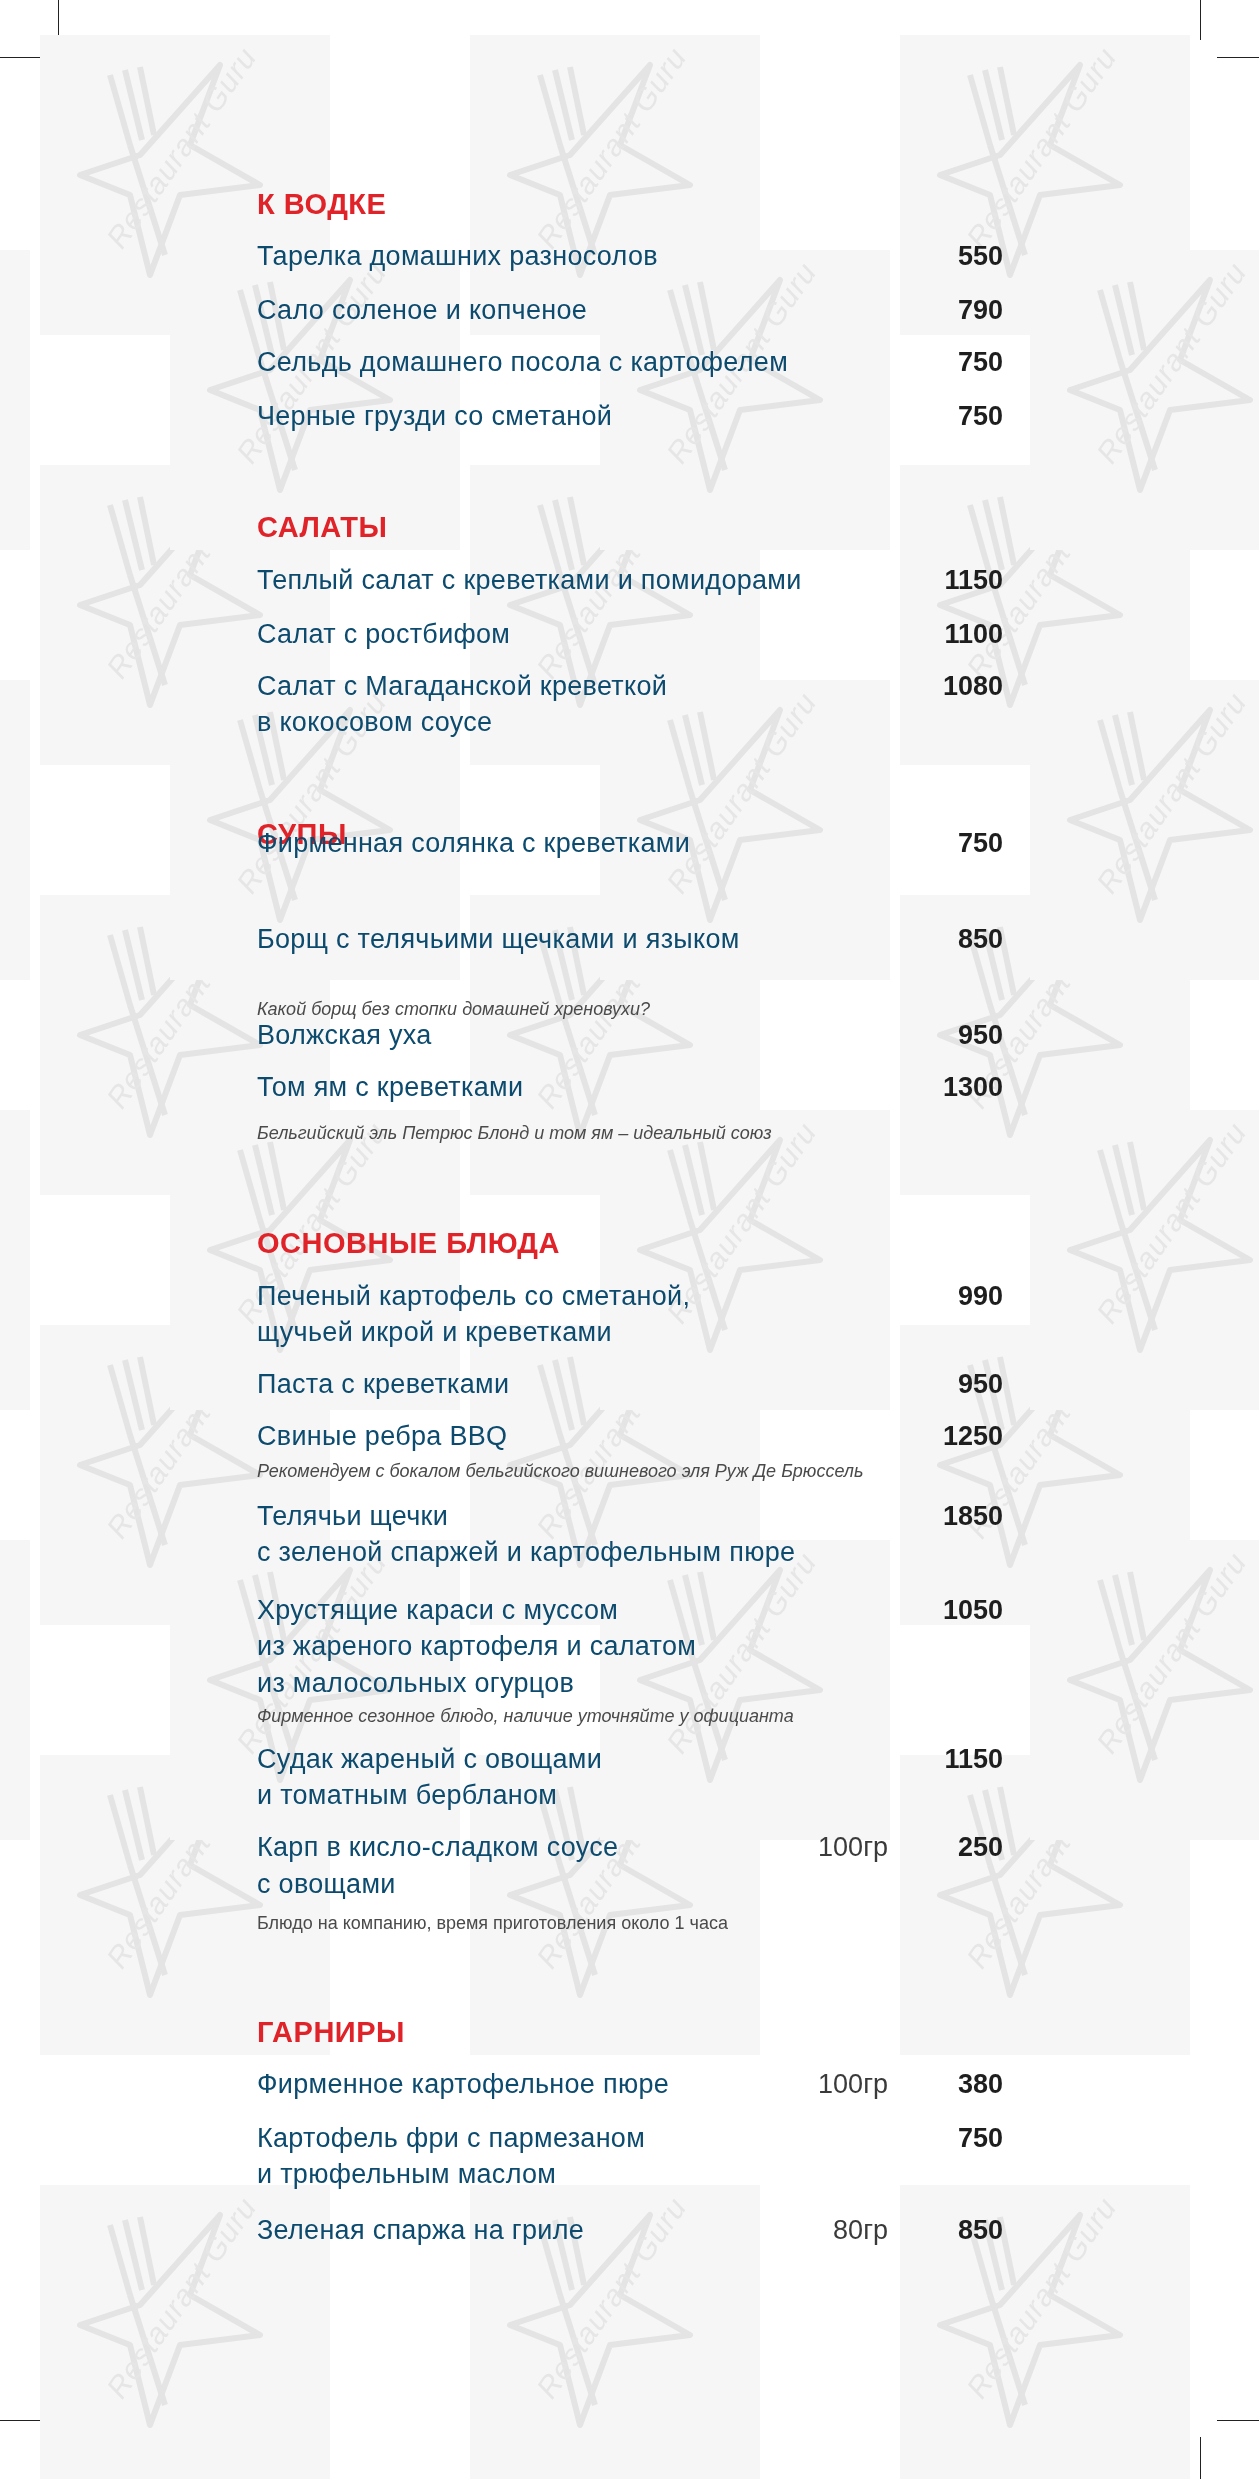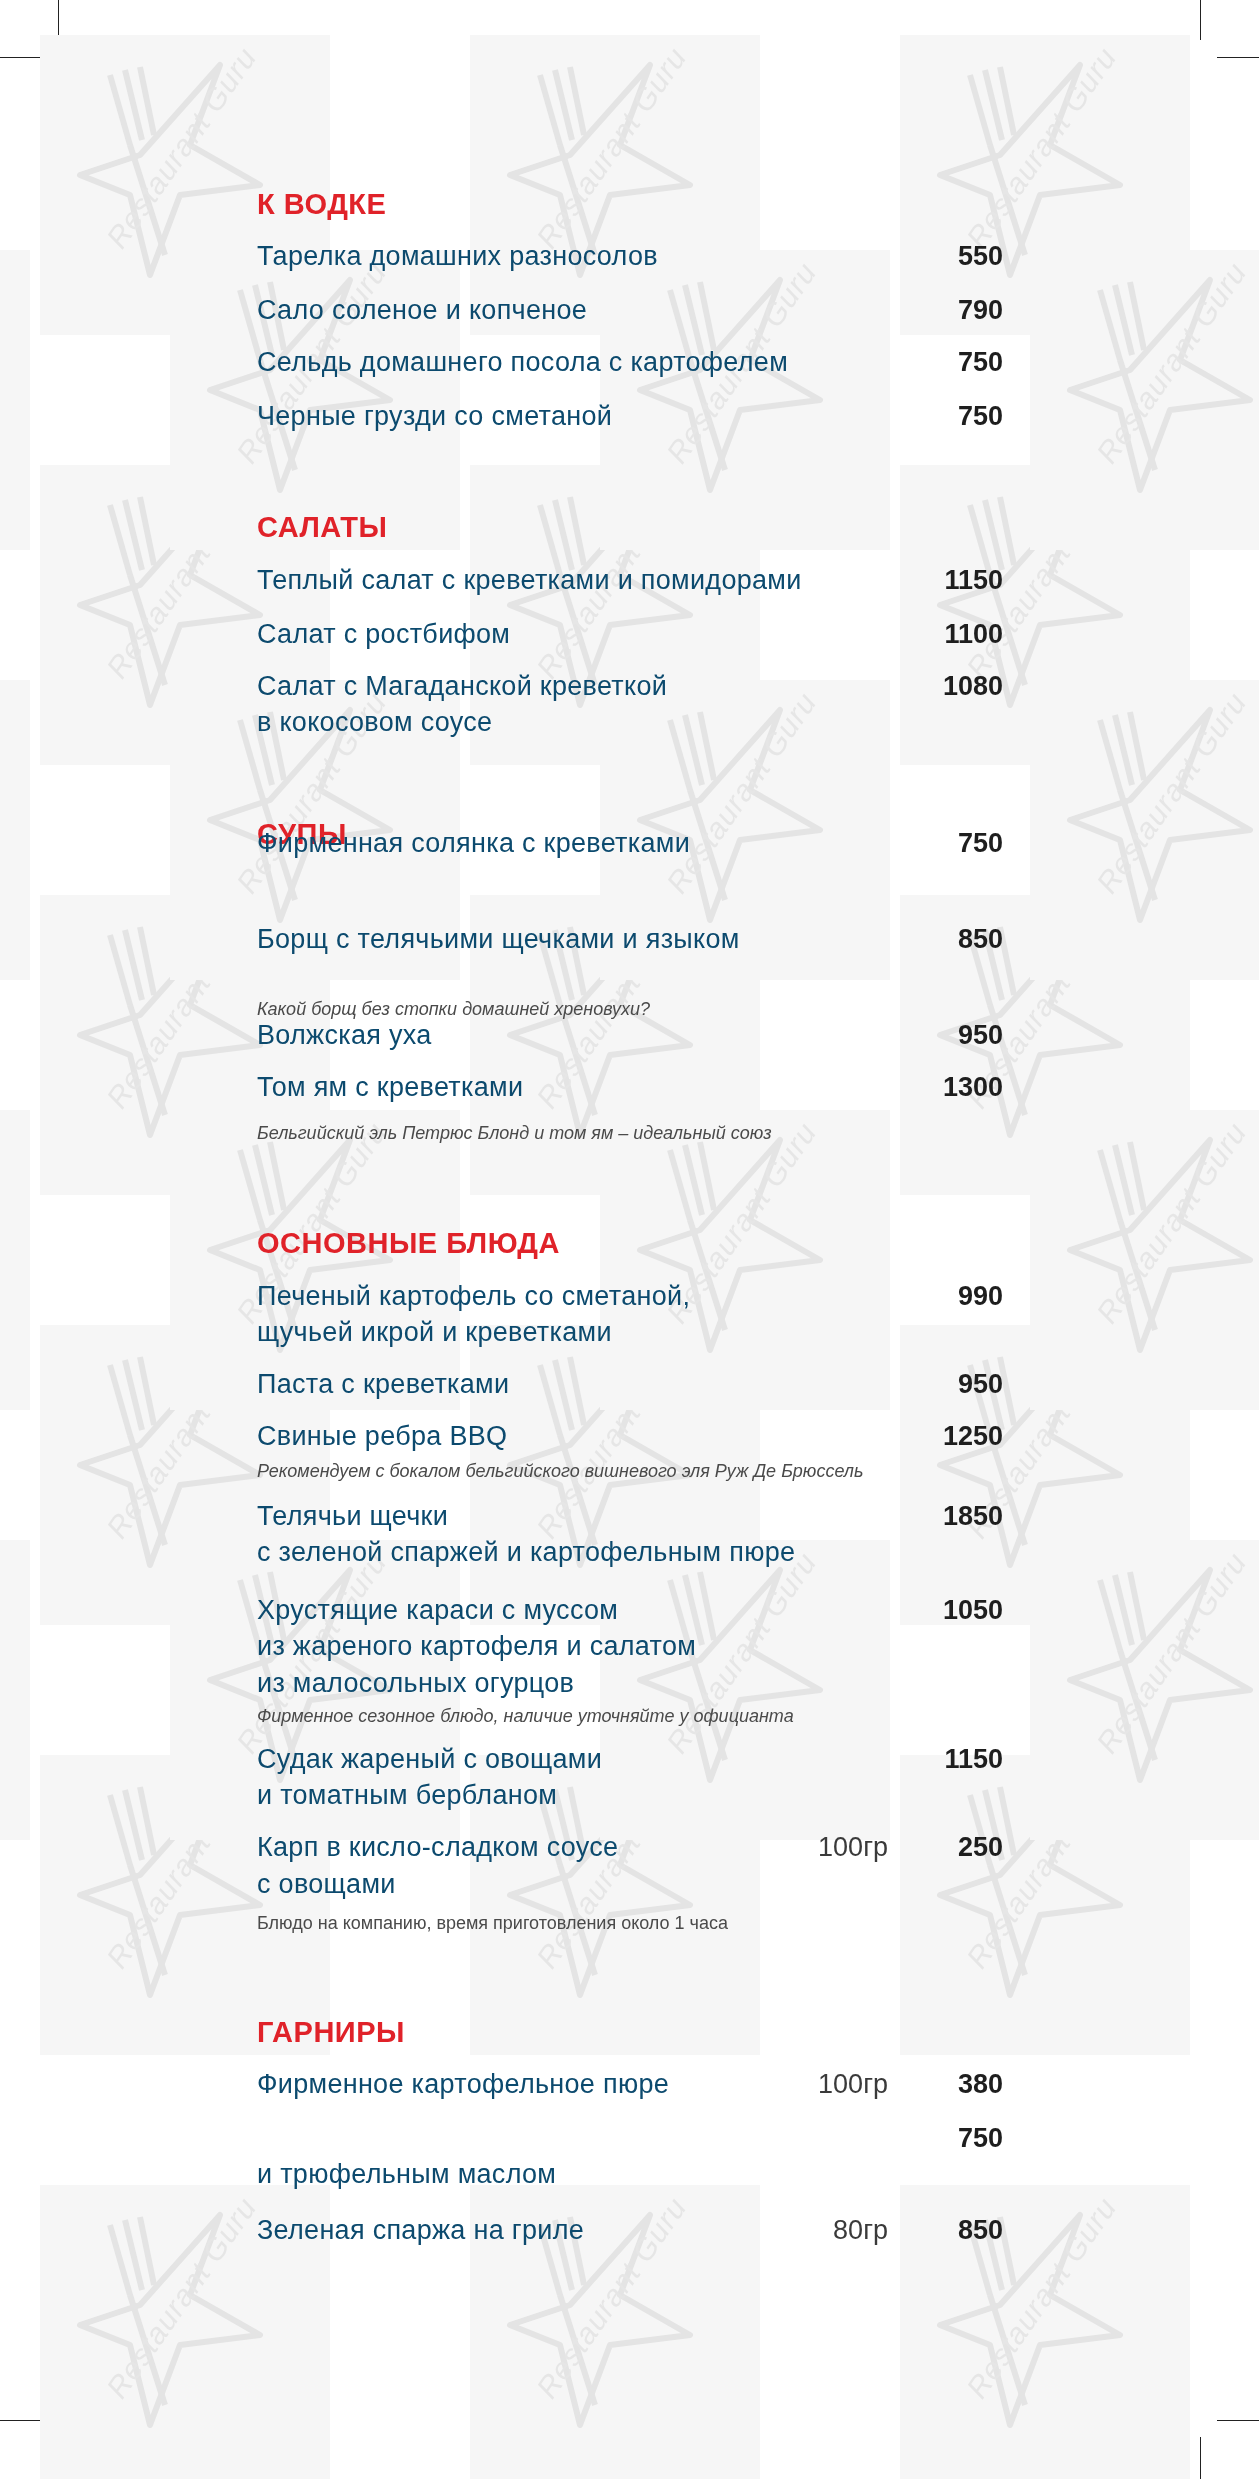--- a/index.html
+++ b/index.html
@@ -293,20 +293,21 @@
 </div>
 <div class="note" style="top:1912px;">Блюдо на компанию, время приготовления около 1 часа</div>
 
 <div class="heading" style="top:2016px;">ГАРНИРЫ</div>
 <div class="row" style="top:2067px;">
   <span class="name">Фирменное картофельное пюре</span>
   <span class="weight">100гр</span>
   <span class="price">380</span>
 </div>
 <div class="row" style="top:2121px;">
+  <span class="name">Картофель фри с пармезаном</span>
   <span class="price">750</span>
 </div>
 <div class="row" style="top:2157px;">
   <span class="name">и трюфельным маслом</span>
 </div>
 <div class="row" style="top:2213px;">
   <span class="name">Зеленая спаржа на гриле</span>
   <span class="weight">80гр</span>
   <span class="price">850</span>
 </div>

